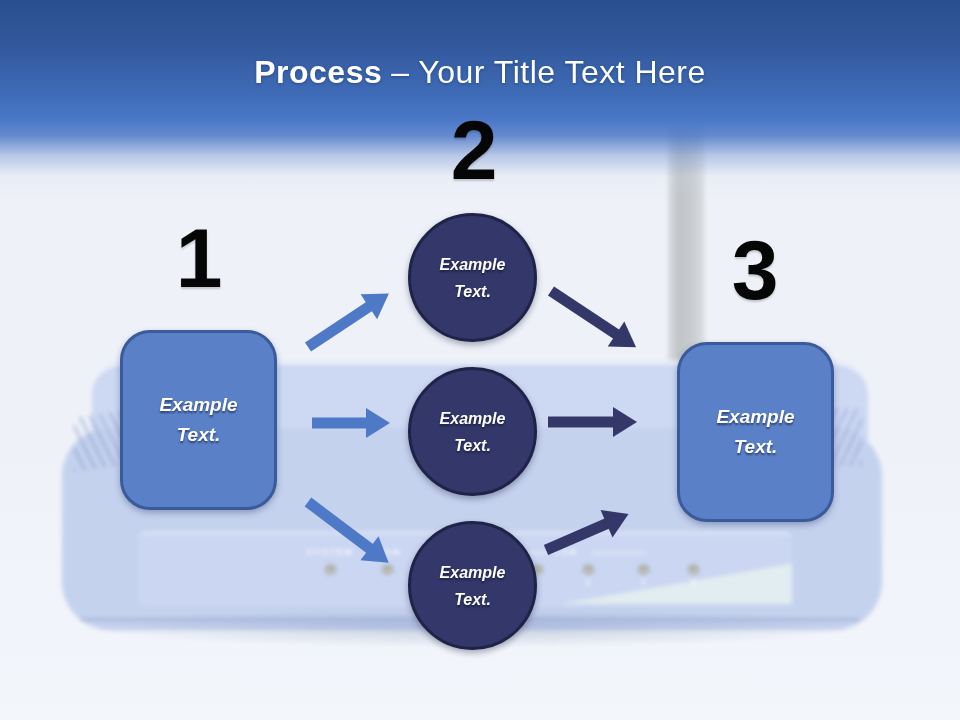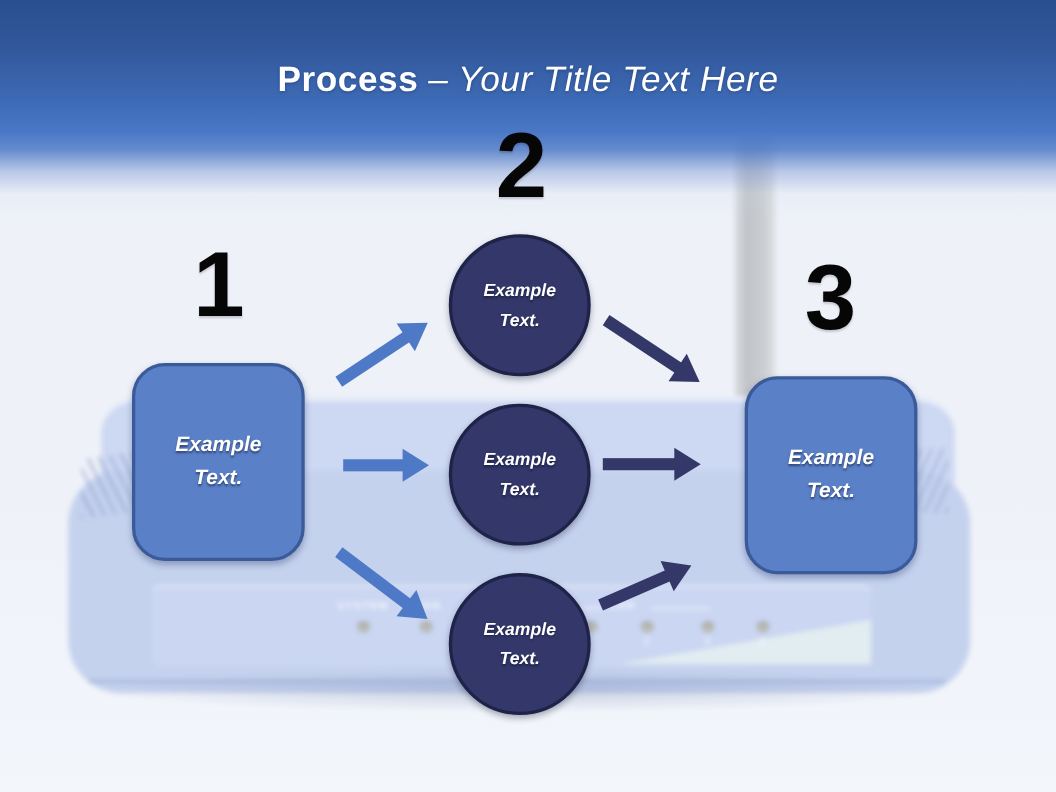--- a/index.html
+++ b/index.html
@@ -39,21 +39,21 @@
     background:radial-gradient(ellipse at 50% 50%,rgba(108,125,170,0.32) 0%,rgba(108,125,170,0) 70%);}
   
   .header{position:absolute;left:0;top:0;width:960px;height:200px;
     background:linear-gradient(180deg,#2a4f8e 0%,#32589c 22%,#3f6cb8 48%,#4a78c7 60%,
       rgba(77,121,198,0.85) 68%,rgba(120,150,210,0.45) 78%,
       rgba(200,215,240,0.15) 88%,rgba(238,241,248,0) 100%);}
   .title{position:absolute;left:0;top:54px;width:960px;text-align:center;
     color:#ffffff;font-size:32px;letter-spacing:.5px;
     text-shadow:0 1px 3px rgba(10,30,70,0.35);}
   .title .t-bold{font-weight:bold;}
-  .title .t-rest{font-weight:normal;margin-left:9px;font-style:italic;}
+  .title .t-rest{font-weight:normal;margin-left:9px;}
   
   .stepnum{position:absolute;width:90px;text-align:center;color:#060606;
     font-size:84px;font-weight:bold;line-height:1;
     text-shadow:0 2px 2px rgba(0,0,0,0.18);}
   
   .pbox{position:absolute;width:157px;height:180px;box-sizing:border-box;
     background:#5a80c8;border:3px solid #3b5a99;border-radius:30px;
     box-shadow:0 3px 6px rgba(35,55,105,0.35);
     display:flex;flex-direction:column;align-items:center;justify-content:center;}
   .pcircle{position:absolute;width:129px;height:129px;box-sizing:border-box;

